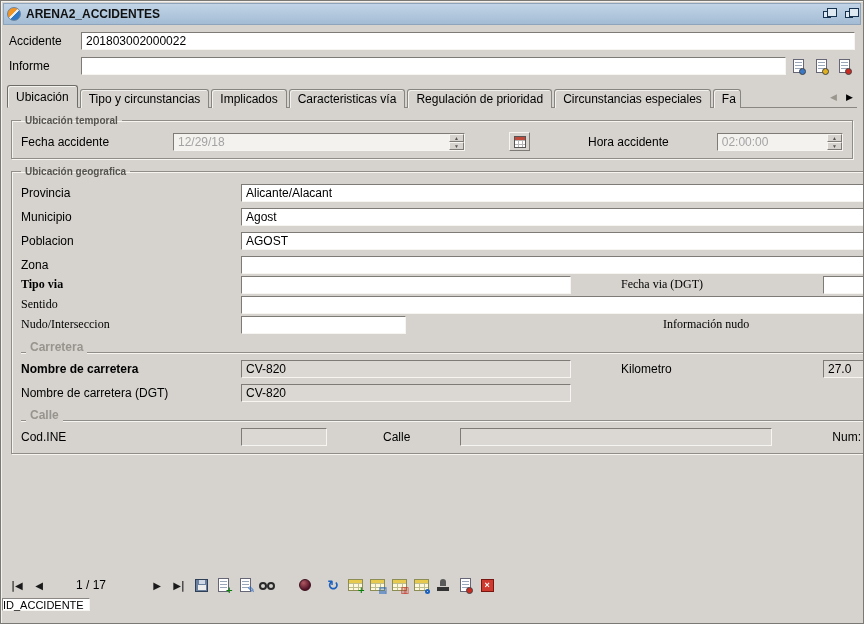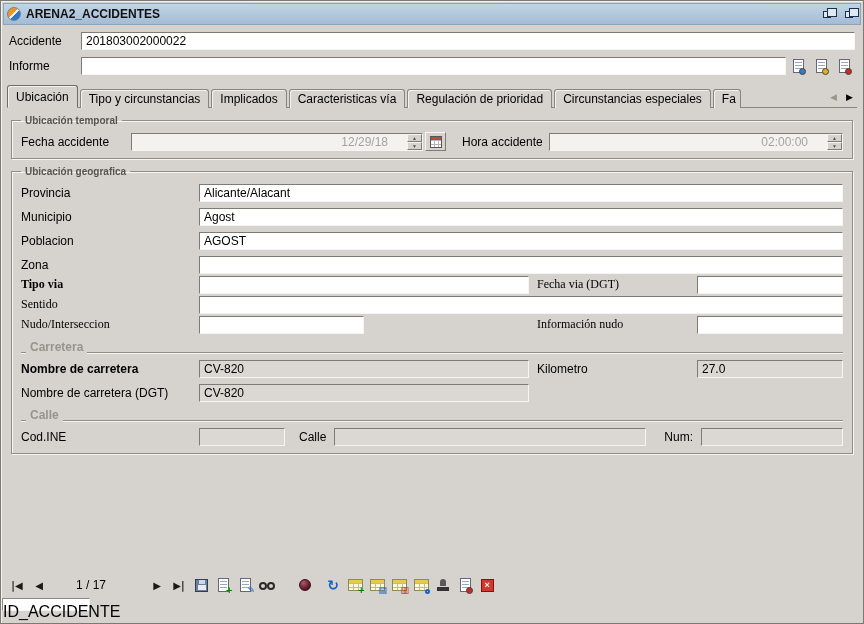--- a/index.html
+++ b/index.html
@@ -26,21 +26,21 @@
   .hdr { padding:6px 8px 2px 8px; }
   .hrow { display:flex; align-items:center; height:19px; margin-bottom:6px; }
   .hrow label { width:72px; flex:0 0 auto; }
 
   .field { position:relative; height:18px; background:#fff; border:1px solid;
            border-color:#7e7b77 #f6f5f2 #f6f5f2 #7e7b77; padding:0 4px; display:flex;
            align-items:center; overflow:hidden; white-space:nowrap; }
   .grow { flex:1; }
   .field.dis { background:#dbd8d3; }
   .field.ghost { background:#f3f2ef; color:#a3a3a3; }
-  .field.spin { padding-right:34px;justify-content:flex-end; }
+  .field.spin { padding-right:34px; }
   .spinner { position:absolute; right:0; top:0; bottom:0; width:15px; display:flex; flex-direction:column; }
   .spinner button { flex:1; font-size:5px; line-height:4px; padding:0; background:#d6d3ce;
                     border:1px solid; border-color:#f6f5f2 #7e7b77 #7e7b77 #f6f5f2; color:#555;
                     display:flex; align-items:center; justify-content:center; cursor:default; }
 
   .mini { width:21px; height:19px; background:#d6d3ce; border:1px solid;
           border-color:#f6f5f2 #7e7b77 #7e7b77 #f6f5f2; display:inline-flex; align-items:center;
           justify-content:center; padding:0; margin-left:2px; cursor:default; }
   .mini.flat { background:transparent; border-color:transparent; }
 
@@ -60,21 +60,21 @@
   .tab.cut { width:28px; overflow:hidden; padding-right:0; }
   .tabscroll { margin-left:auto; display:flex; align-items:center; gap:1px; padding-bottom:3px; z-index:2; }
   .tabscroll button { width:15px; height:16px; border:none; background:transparent; padding:0; font-size:9px; cursor:default; }
   .tabscroll .dim { color:#9a978f; }
 
   
   .panel { flex:1; padding-top:7px; overflow:hidden; }
   fieldset { border:1px solid #908d88; box-shadow:inset 1px 1px 0 #f6f5f2, 1px 1px 0 #f6f5f2;
              margin:0 10px 7px 10px; padding:1px 9px 7px 9px; }
   legend { font-weight:bold; color:#55534e; padding:0 4px; font-size:10px; }
-  .row { display:flex; align-items:center; height:19px; margin-top:5px; }
+  .row { display:flex; align-items:center; height:19px; margin-top:5px;gap:42px; }
   .row.tight { margin-top:1px;font-family:Liberation Serif, serif; }
   .lbl  { width:178px; flex:0 0 auto; padding-right:4px; }
   .lbl.b { font-weight:bold; }
   .lbl2 { width:168px; flex:0 0 auto; padding-left:8px; }
   .lbl-r { width:178px; flex:0 0 auto; text-align:right; padding-right:7px; }
   .f330 { width:330px; flex:0 0 auto; }
   .f165 { width:165px; flex:0 0 auto; }
   .sp165 { width:165px; flex:0 0 auto; }
   .subsep { display:flex; align-items:flex-end; height:15px; margin:5px 0 2px 0; color:#97948e; font-weight:bold; }
   .subsep::before { content:""; width:5px; border-top:1px solid #908d88; border-bottom:1px solid #f6f5f2; margin-right:4px; }
@@ -124,21 +124,21 @@
   .ic-stamp::before { content:""; position:absolute; left:3px; top:0; width:6px; height:7px;
                       background:#5a5a5a; border-radius:3px 3px 0 0; }
   .ic-stamp::after { content:""; position:absolute; left:0; bottom:0; width:12px; height:4px; background:#333; }
   .ic-close { width:13px; height:13px; background:#cf3a30; border:1px solid #7a150f; color:#fff;
               font-size:9px; font-weight:bold; display:flex; align-items:center; justify-content:center; }
 
   
   .statusbar { height:26px; position:relative; }
   .status-cell { position:absolute; left:1px; top:1px; width:88px; height:13px; background:#fff;
                  border:1px solid; border-color:#8a8784 #f5f4f1 #f5f4f1 #8a8784; }
-  .status-text { position:absolute; left:2px; bottom:2px; font-size:16px; }
+  .status-text { position:absolute; left:2px; bottom:12px; font-size:11px; }
 </style>
 </head>
 <body>
 
 <div class="win">
 
   <div class="titlebar">
     <span class="app-ico"></span>
     <span class="title">ARENA2_ACCIDENTES</span>
     <button class="winbtn">

